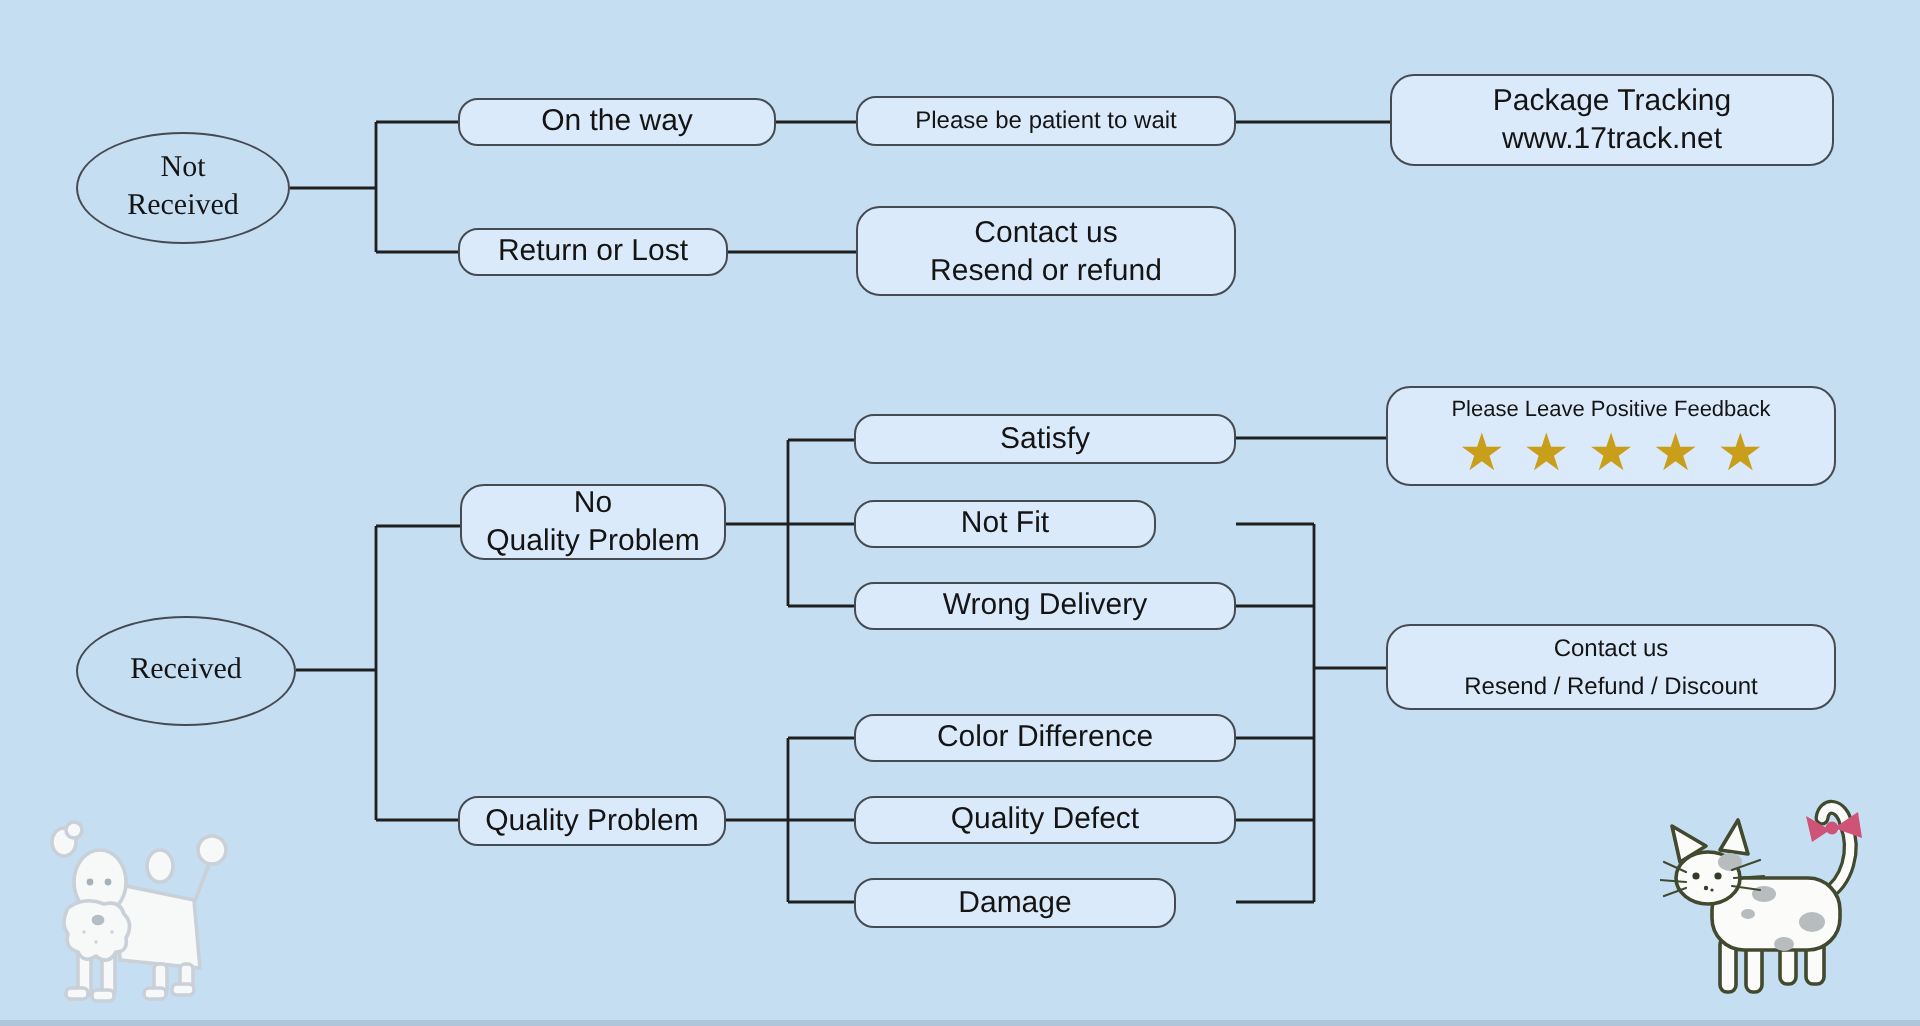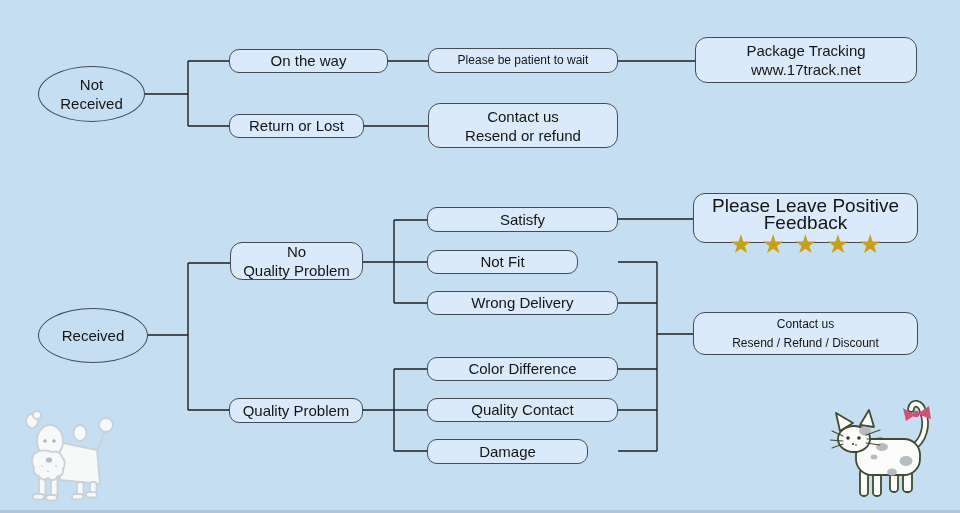--- a/index.html
+++ b/index.html
@@ -14,25 +14,25 @@
   .node{
     position:absolute;z-index:2;box-sizing:border-box;
     background:var(--node-fill,#dbeafa);
     border:1px solid var(--node-border,#454b52);
     border-radius:10px;
     display:flex;align-items:center;justify-content:center;
     text-align:center;font-size:15px;line-height:1.2;
   }
   .node.two-line{flex-direction:column;border-radius:12px;}
   .node.two-line span{display:block;line-height:19px;}
-  .node.ellipse{border-radius:50%;background:var(--background,#c6def2);flex-direction:column;}
+  .node.ellipse{border-radius:50%;background:var(--background,#c6def2);flex-direction:column;font-family:Liberation Serif, serif;}
   .node.ellipse span{display:block;line-height:19px;}
   .node.small-text{font-size:12px;}
   .node.feedback{flex-direction:column;justify-content:flex-start;padding-top:3px;border-radius:12px;}
-  .fb-label{font-size:19px;line-height:17px;}
+  .fb-label{font-size:11px;line-height:17px;}
   .stars{
     color:var(--star,#c99e1b);font-size:26px;line-height:26px;
     letter-spacing:9px;margin-right:-9px;margin-top:0px;
     font-family:"DejaVu Sans",sans-serif;
   }
   .doodle{position:absolute;z-index:1;}
   .bottom-edge{position:absolute;left:0;bottom:0;width:960px;height:3px;background:rgba(70,90,110,.18);z-index:3;}
 </style>
 </head>
 <body>
@@ -68,21 +68,21 @@
   <div class="node two-line" style="left:230px;top:242px;width:133px;height:38px">
     <span>No</span>
     <span>Quality Problem</span>
   </div>
   <div class="node" style="left:229px;top:398px;width:134px;height:25px">Quality Problem</div>
 
   <div class="node" style="left:427px;top:207px;width:191px;height:25px">Satisfy</div>
   <div class="node" style="left:427px;top:250px;width:151px;height:24px">Not Fit</div>
   <div class="node" style="left:427px;top:291px;width:191px;height:24px">Wrong Delivery</div>
   <div class="node" style="left:427px;top:357px;width:191px;height:24px">Color Difference</div>
-  <div class="node" style="left:427px;top:398px;width:191px;height:24px">Quality Contact</div>
+  <div class="node" style="left:427px;top:398px;width:191px;height:24px">Quality Defect</div>
   <div class="node" style="left:427px;top:439px;width:161px;height:25px">Damage</div>
 
   <div class="node feedback" style="left:693px;top:193px;width:225px;height:50px">
     <span class="fb-label">Please Leave Positive Feedback</span>
     <span class="stars">★★★★★</span>
   </div>
   <div class="node two-line small-text" style="left:693px;top:312px;width:225px;height:43px">
     <span>Contact us</span>
     <span>Resend / Refund / Discount</span>
   </div>

